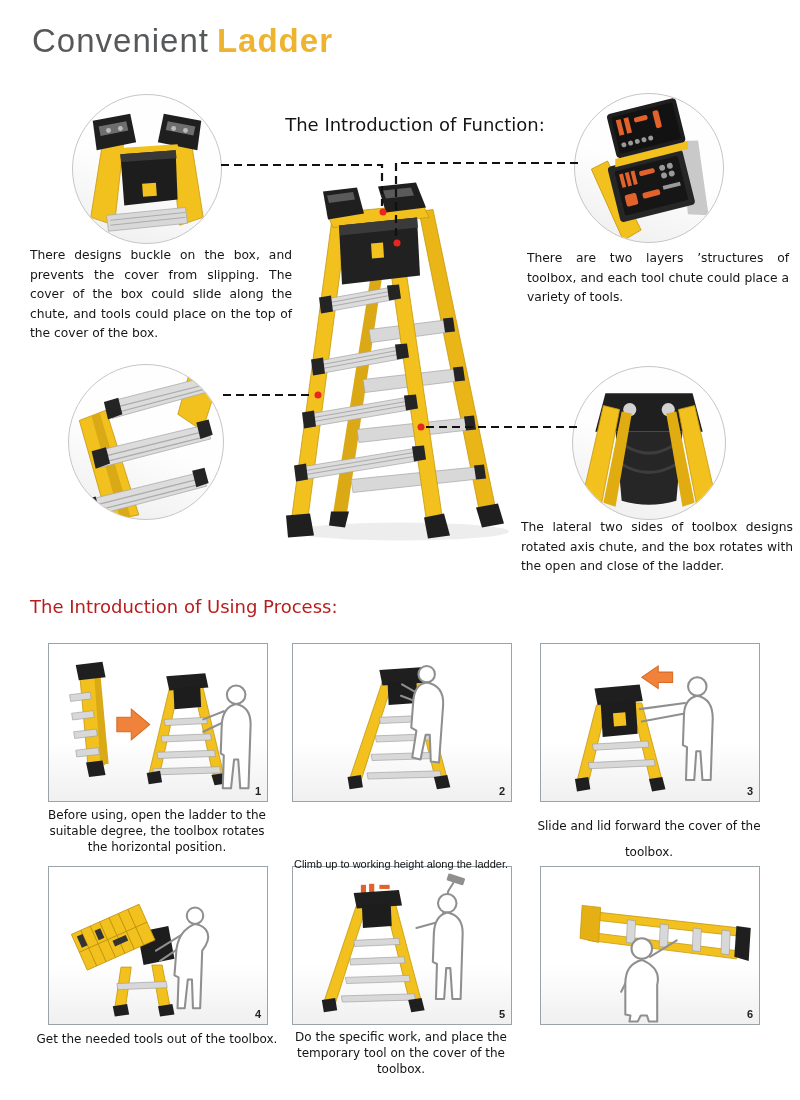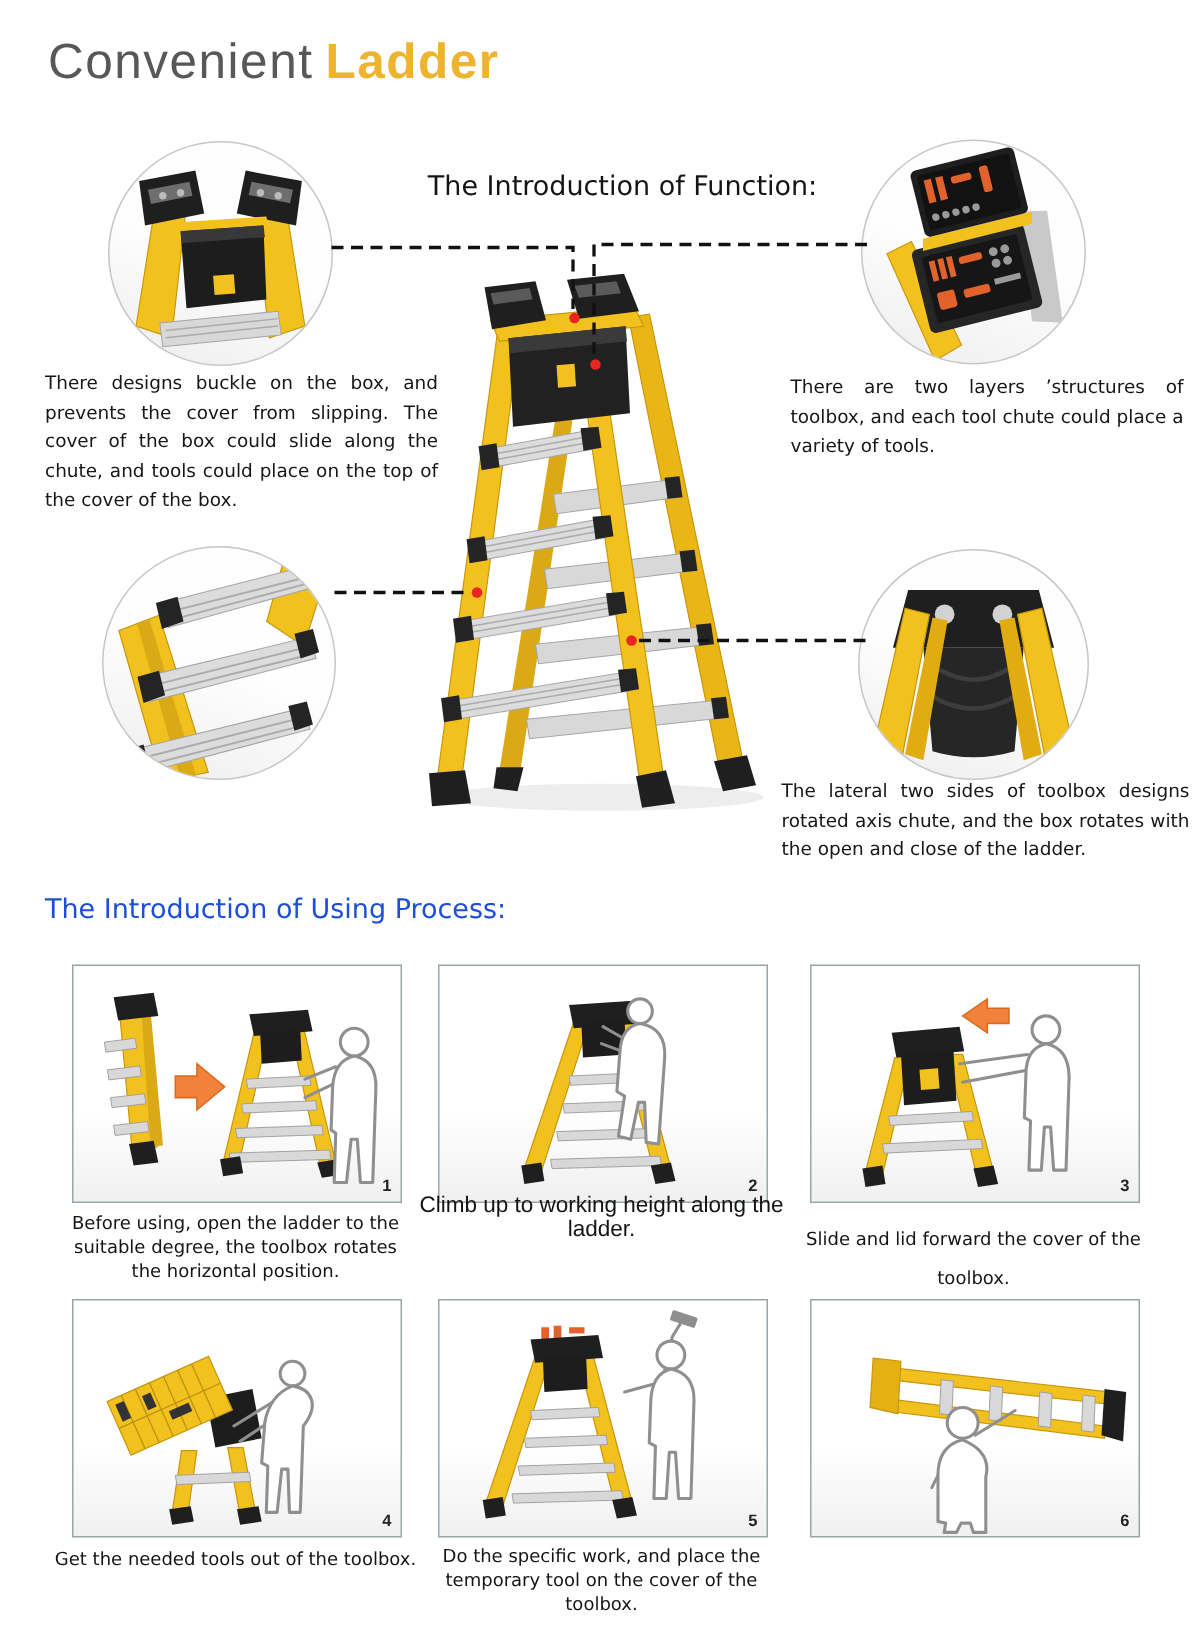--- a/index.html
+++ b/index.html
@@ -7,21 +7,21 @@
         font-family:"DejaVu Sans",sans-serif;color:#1a1a1a;border-radius:18px;}
   .abs{position:absolute;}
 
   
   .title{left:32px;top:22px;font-family:"Liberation Sans",sans-serif;font-size:33px;letter-spacing:1px;}
   .title .primary{color:#57585a;font-weight:400;}
   .title .accent{color:#efb42f;font-weight:700;margin-left:8px;}
 
   
   .h-function{left:0;top:114px;width:830px;text-align:center;font-size:18px;color:#141414;}
-  .h-process{left:30px;top:596px;font-size:18px;color:#1d4ed8;}
+  .h-process{left:30px;top:596px;font-size:18px;color:#b91c1c;}
 
   
   .circle{border-radius:50%;border:1px solid #c6c6c6;overflow:hidden;
           background:linear-gradient(200deg,#fefefe 50%,#ededed 100%);}
   .circle svg{display:block;width:100%;height:100%;}
   .c1{left:72px;top:94px;width:148px;height:148px;}
   .c2{left:574px;top:93px;width:148px;height:148px;}
   .c3{left:68px;top:364px;width:154px;height:154px;}
   .c4{left:572px;top:366px;width:152px;height:152px;}
 
@@ -40,21 +40,21 @@
   
   .step-box{width:218px;height:157px;border:1px solid #9aa4a8;background:linear-gradient(180deg,#ffffff 62%,#f0f0f0 100%);}
   .step-box svg{display:block;width:100%;height:100%;}
   .step-num{position:absolute;right:6px;bottom:4px;font-family:"Liberation Sans",sans-serif;
             font-size:11px;font-weight:bold;color:#222;}
   .b1,.b4{left:48px;} .b2,.b5{left:292px;} .b3,.b6{left:540px;}
   .b1,.b2,.b3{top:643px;} .b4,.b5,.b6{top:866px;}
 
   .caption{font-size:12px;line-height:16px;text-align:center;color:#141414;}
   .cap1{left:42px;top:807px;width:230px;}
-  .cap2{left:271px;top:796px;width:260px;font-family:"Liberation Sans",sans-serif;font-size:15px;}
+  .cap2{left:271px;top:856px;width:260px;font-family:"Liberation Sans",sans-serif;font-size:11px;}
   .cap3{left:534px;top:813px;width:230px;line-height:26px;}
   .cap4{left:22px;top:1031px;width:270px;}
   .cap5{left:286px;top:1029px;width:230px;}
   .cap6{left:524px;top:1030px;width:250px;}
 </style>
 </head>
 <body>
 
 <div class="page">
 

